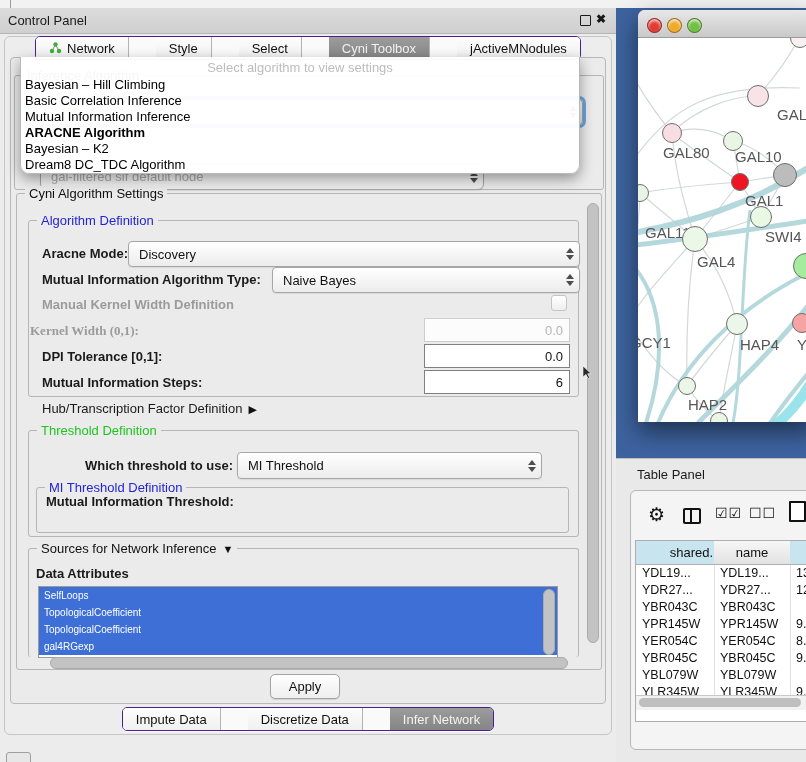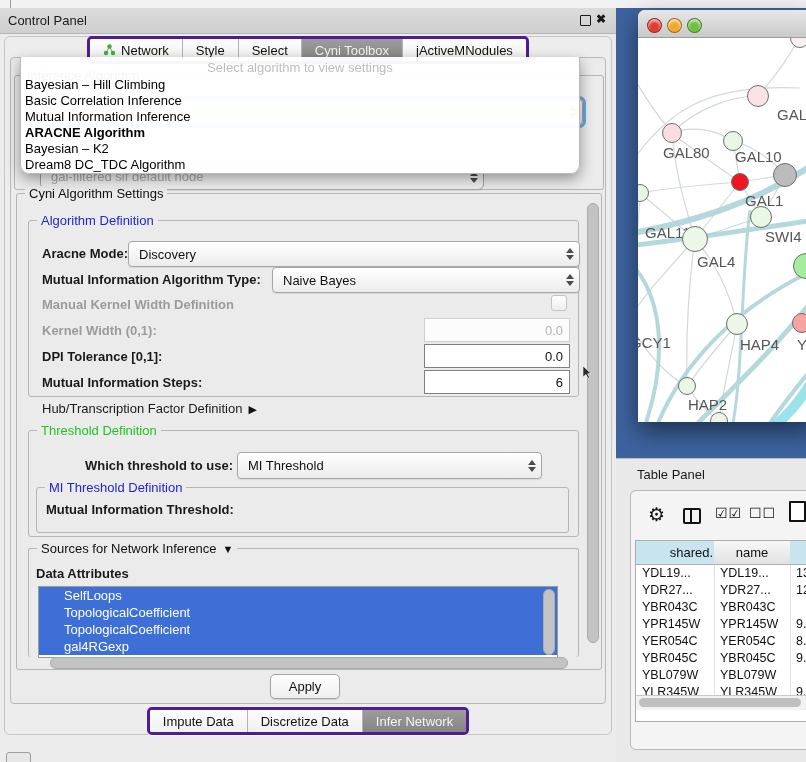--- a/index.html
+++ b/index.html
@@ -13,22 +13,22 @@
   #cp-header{left:0;top:8px;width:616px;height:25px;background:linear-gradient(#dcdcdc,#cfcfcf);
              border-bottom:1px solid #b5b5b5;}
   #cp-title{position:absolute;left:8px;top:5px;font-size:13px;color:#1a1a1a;}
   #cp-float{position:absolute;left:580px;top:7px;width:9px;height:9px;border:1.5px solid #1a1a1a;border-radius:1px;}
   #cp-close{position:absolute;left:596px;top:4px;font-size:12px;font-weight:bold;color:#1a1a1a;}
   
   #outer-panel{left:4px;top:36px;width:606px;height:697px;background:#ededed;border:1px solid #c6c6c6;border-radius:6px;}
   #inner-panel{left:10px;top:57px;width:594px;height:645px;background:#ebebeb;border:1px solid #b9b9b9;border-radius:4px;}
   
   .seg-row{display:flex;justify-content:center;left:0;width:616px;}
-  .seg-tabs{display:flex;height:22px;border:3px solid #4c1d95;border-radius:5px;overflow:hidden;
-            background:#fafafa;box-shadow:0 1px 0 rgba(255,255,255,.7);}
+  .seg-tabs{display:flex;height:22px;border:1px solid #4c1d95;border-radius:5px;overflow:hidden;
+            background:#fafafa;box-shadow:0 1px 0 rgba(255,255,255,.7);gap:27px;}
   .seg{display:flex;align-items:center;padding:0 13px;font-size:13px;border-right:1px solid #b3b3b3;
        background:linear-gradient(#fdfdfd,#f0f0f0);color:#111;white-space:nowrap;}
   .seg:last-child{border-right:none;}
   .seg.sel{background:linear-gradient(#9c9c9c,#858585);color:#f3f3f3;}
   .tabicon{display:inline-block;width:13px;height:12px;margin-right:5px;}
   
   .group{position:absolute;border:1px solid #b6b6b6;border-radius:3px;}
   .gtitle{position:absolute;top:-8px;left:8px;background:#ebebeb;padding:0 4px;font-size:13px;white-space:nowrap;}
   .t-blue{color:#2323d6;} .t-green{color:#1fc41f;}
   .lbl{position:absolute;font-size:13px;white-space:nowrap;color:#1a1a1a;}
@@ -46,21 +46,21 @@
   .vthumb{position:absolute;background:#c3c3c3;border:1px solid #ababab;border-radius:6px;}
   .disc-tri{display:inline-block;margin-left:6px;font-size:11px;color:#111;}
   
   #algo-popup{left:20px;top:57px;width:558px;height:116px;background:rgba(255,255,255,.96);
               border:1px solid #b9b9b9;border-top:none;border-radius:0 0 9px 9px;
               box-shadow:0 5px 14px rgba(0,0,0,.38);z-index:40;overflow:hidden;}
   #algo-ph{height:17px;margin-top:3px;text-align:center;color:#bdbdbd;font-size:13px;}
   .algo-item{height:16px;line-height:16px;padding-left:4px;font-size:13px;color:#000;}
   
   #attr-list{left:38px;top:586px;width:518px;height:70px;background:#fff;border:1px solid #9a9a9a;overflow:hidden;}
-  .attr{height:17px;line-height:17px;padding-left:25px;font-size:13px;color:#fff;}
+  .attr{height:17px;line-height:17px;padding-left:5px;font-size:10px;color:#fff;}
   
   #apply-btn{left:270px;top:674px;width:68px;height:23px;border:1px solid #a3a3a3;border-radius:5px;
              background:linear-gradient(#fefefe,#eeeeee);font-size:13px;display:flex;align-items:center;
              justify-content:center;box-shadow:0 1px 1px rgba(0,0,0,.12);}
   
   #desktop{left:616px;top:8px;width:190px;height:450px;background:#3d639f;}
   #net-window{left:638px;top:10px;width:176px;height:412px;border-radius:7px 7px 4px 4px;
               box-shadow:0 10px 24px rgba(0,0,0,.5);background:#fff;}
   #net-titlebar{position:absolute;left:0;top:0;right:0;height:27px;border-radius:7px 7px 0 0;
                 background:linear-gradient(#e7e7e7,#c9c9c9);border-bottom:1px solid #9c9c9c;}
@@ -175,21 +175,21 @@
   <div class="lbl bold" style="left:42px;top:272px;">Mutual Information Algorithm Type:</div>
   <div class="combo" style="left:272px;top:267px;width:296px;height:24px;">
     <span>Naive Bayes</span>
     <div class="spin">
         <div class="tri-up"></div>
         <div class="tri-dn"></div>
       </div>
   </div>
   <div class="lbl bold gray" style="left:42px;top:297px;">Manual Kernel Width Definition</div>
   <div class="checkbox" style="left:551px;top:295px;"></div>
-  <div class="lbl bold gray" style="left:42px;top:323px;">Kernel Width (0,1):</div>
+  <div class="lbl bold gray" style="left:30px;top:323px;font-family:Liberation Serif, serif;">Kernel Width (0,1):</div>
   <div class="field disabled" style="left:424px;top:318px;width:132px;height:22px;">0.0</div>
   <div class="lbl bold" style="left:42px;top:349px;">DPI Tolerance [0,1]:</div>
   <div class="field" style="left:424px;top:344px;width:132px;height:22px;">0.0</div>
   <div class="lbl bold" style="left:42px;top:375px;">Mutual Information Steps:</div>
   <div class="field" style="left:424px;top:370px;width:132px;height:22px;">6</div>
 
   <div class="lbl" style="left:42px;top:401px;"><span>Hub/Transcription Factor Definition</span><span class="disc-tri">▶</span></div>
 
   <div class="group" style="left:28px;top:430px;width:549px;height:105px;">
     <span class="gtitle t-green">Threshold Definition</span>
@@ -198,21 +198,21 @@
   <div class="combo" style="left:237px;top:452px;width:293px;height:25px;">
     <span>MI Threshold</span>
     <div class="spin">
         <div class="tri-up"></div>
         <div class="tri-dn"></div>
       </div>
   </div>
   <div class="group" style="left:36px;top:487px;width:531px;height:44px;">
     <span class="gtitle t-blue">MI Threshold Definition</span>
   </div>
-  <div class="lbl bold" style="left:46px;top:494px;margin-top:8px;">Mutual Information Threshold:</div>
+  <div class="lbl bold" style="left:46px;top:494px;">Mutual Information Threshold:</div>
 
   <div class="group" style="left:28px;top:548px;width:549px;height:108px;border-bottom:none;">
     <span class="gtitle"><span>Sources for Network Inference</span><span class="disc-tri">▼</span></span>
   </div>
   <div class="lbl bold" style="left:36px;top:566px;">Data Attributes</div>
   <div class="abs" id="attr-list">
       <div class="attr" style="background: rgb(61, 111, 215);">SelfLoops</div>
       <div class="attr" style="background: rgb(61, 111, 215);">TopologicalCoefficient</div>
       <div class="attr" style="background: rgb(61, 111, 215);">TopologicalCoefficient</div>
       <div class="attr" style="background: rgb(61, 111, 215);">gal4RGexp</div>

